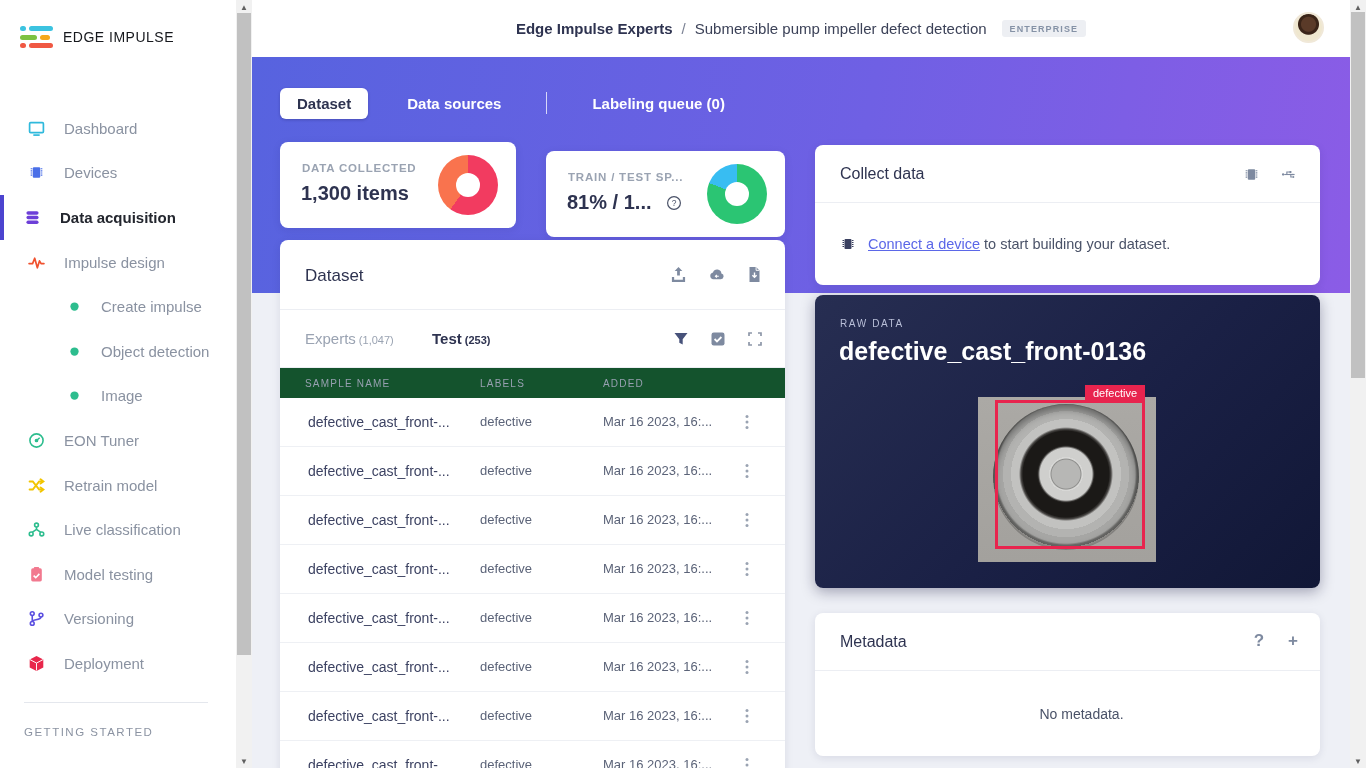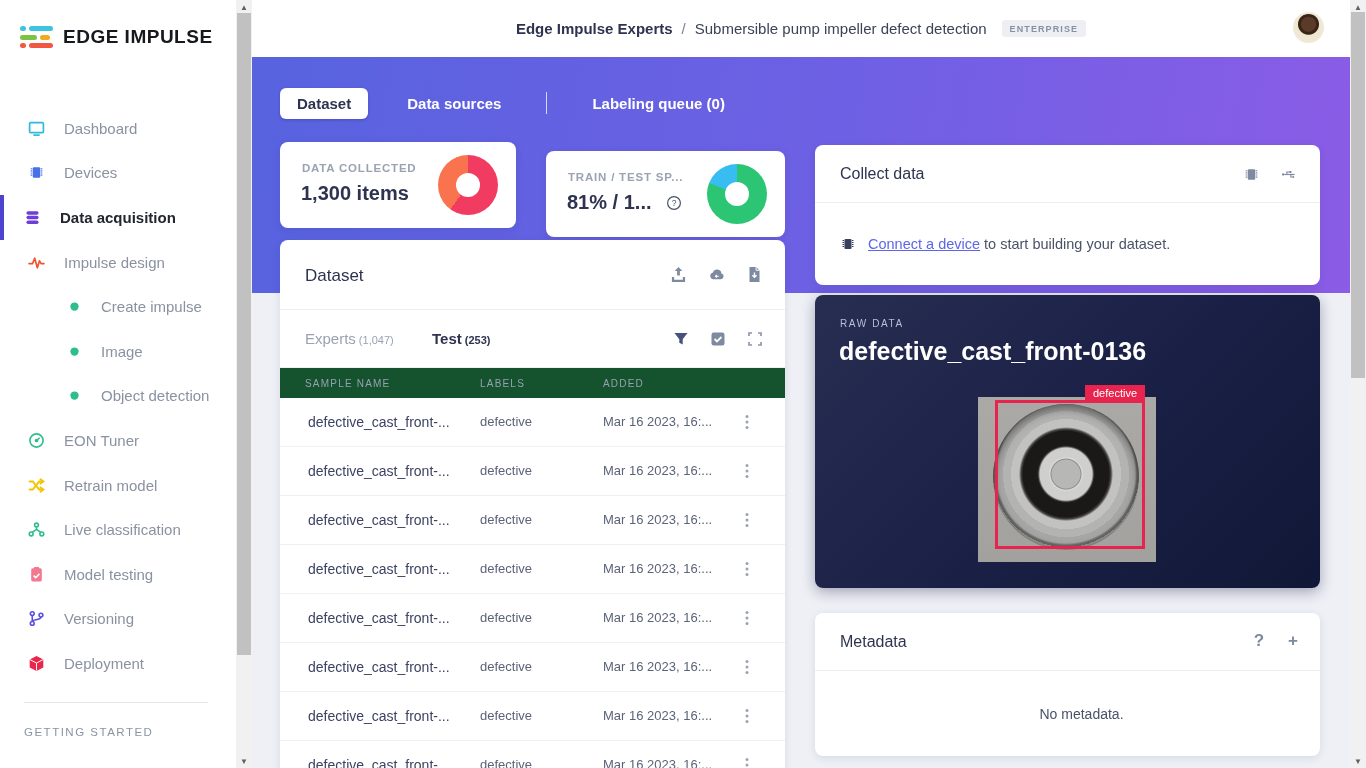--- a/index.html
+++ b/index.html
@@ -5,21 +5,21 @@
   * { margin:0; padding:0; box-sizing:border-box; }
   html,body { width:1366px; height:768px; overflow:hidden; }
   body { font-family:"Liberation Sans","DejaVu Sans",sans-serif; background:#eef0f6; position:relative; color:#2e3350; }
 
   
   #sidebar { position:absolute; left:0; top:0; width:236px; height:768px; background:#fff; z-index:5; }
   .logo { position:absolute; left:20px; top:26px; display:flex; align-items:center; gap:10px; cursor:pointer; }
   .logo-mark { display:flex; flex-direction:column; gap:3.5px; }
   .logo-row { display:flex; gap:3px; align-items:center; }
   .lr { border-radius:3px; height:5px; }
-  .logo-text { font-size:19px; font-weight:700; letter-spacing:.5px; color:#16181d; }
+  .logo-text { font-size:14px; font-weight:400; letter-spacing:.5px; color:#16181d; }
   nav { position:absolute; top:106px; left:0; right:0; }
   .nav-item { height:44.6px; display:flex; align-items:center; padding-left:24px; cursor:pointer; border-left:4px solid transparent; }
   .nav-item .nav-icon { width:17px; height:17px; display:inline-flex; flex:0 0 17px; }
   .nav-icon svg { width:100%; height:100%; }
   .nav-item .nav-label { margin-left:19px; font-size:15px; color:#8a92a1; }
   .nav-item.active { border-left-color:#4c44cf; padding-left:20px; }
   .nav-item.active .nav-label { color:#23262e; font-weight:700; }
   .nav-item.sub { padding-left:65px; }
   .nav-item.sub .nav-icon { width:11px; height:11px; flex:0 0 11px; }
   .nav-item.sub .nav-label { margin-left:21px; }
@@ -184,29 +184,29 @@
           </svg>
         </span>
         <span class="nav-label">Create impulse</span>
       </div>
       <div class="nav-item sub">
         <span class="nav-icon" style="color: rgb(45, 189, 142);">
           <svg viewBox="0 0 16 16">
             <circle cx="8" cy="8" r="6" fill="currentColor"></circle>
           </svg>
         </span>
-        <span class="nav-label">Image</span>
+        <span class="nav-label">Object detection</span>
       </div>
       <div class="nav-item sub">
         <span class="nav-icon" style="color: rgb(45, 189, 142);">
           <svg viewBox="0 0 16 16">
             <circle cx="8" cy="8" r="6" fill="currentColor"></circle>
           </svg>
         </span>
-        <span class="nav-label">Object detection</span>
+        <span class="nav-label">Image</span>
       </div>
       <div class="nav-item">
         <span class="nav-icon" style="color: rgb(45, 189, 142);">
           <svg viewBox="0 0 16 16" fill="none" stroke="currentColor" stroke-width="1.5">
             <circle cx="8" cy="8" r="6.2"></circle>
             <path d="M8 8l3-2.6"></path>
             <circle cx="8" cy="8" r="1" fill="currentColor"></circle>
           </svg>
         </span>
         <span class="nav-label">EON Tuner</span>

